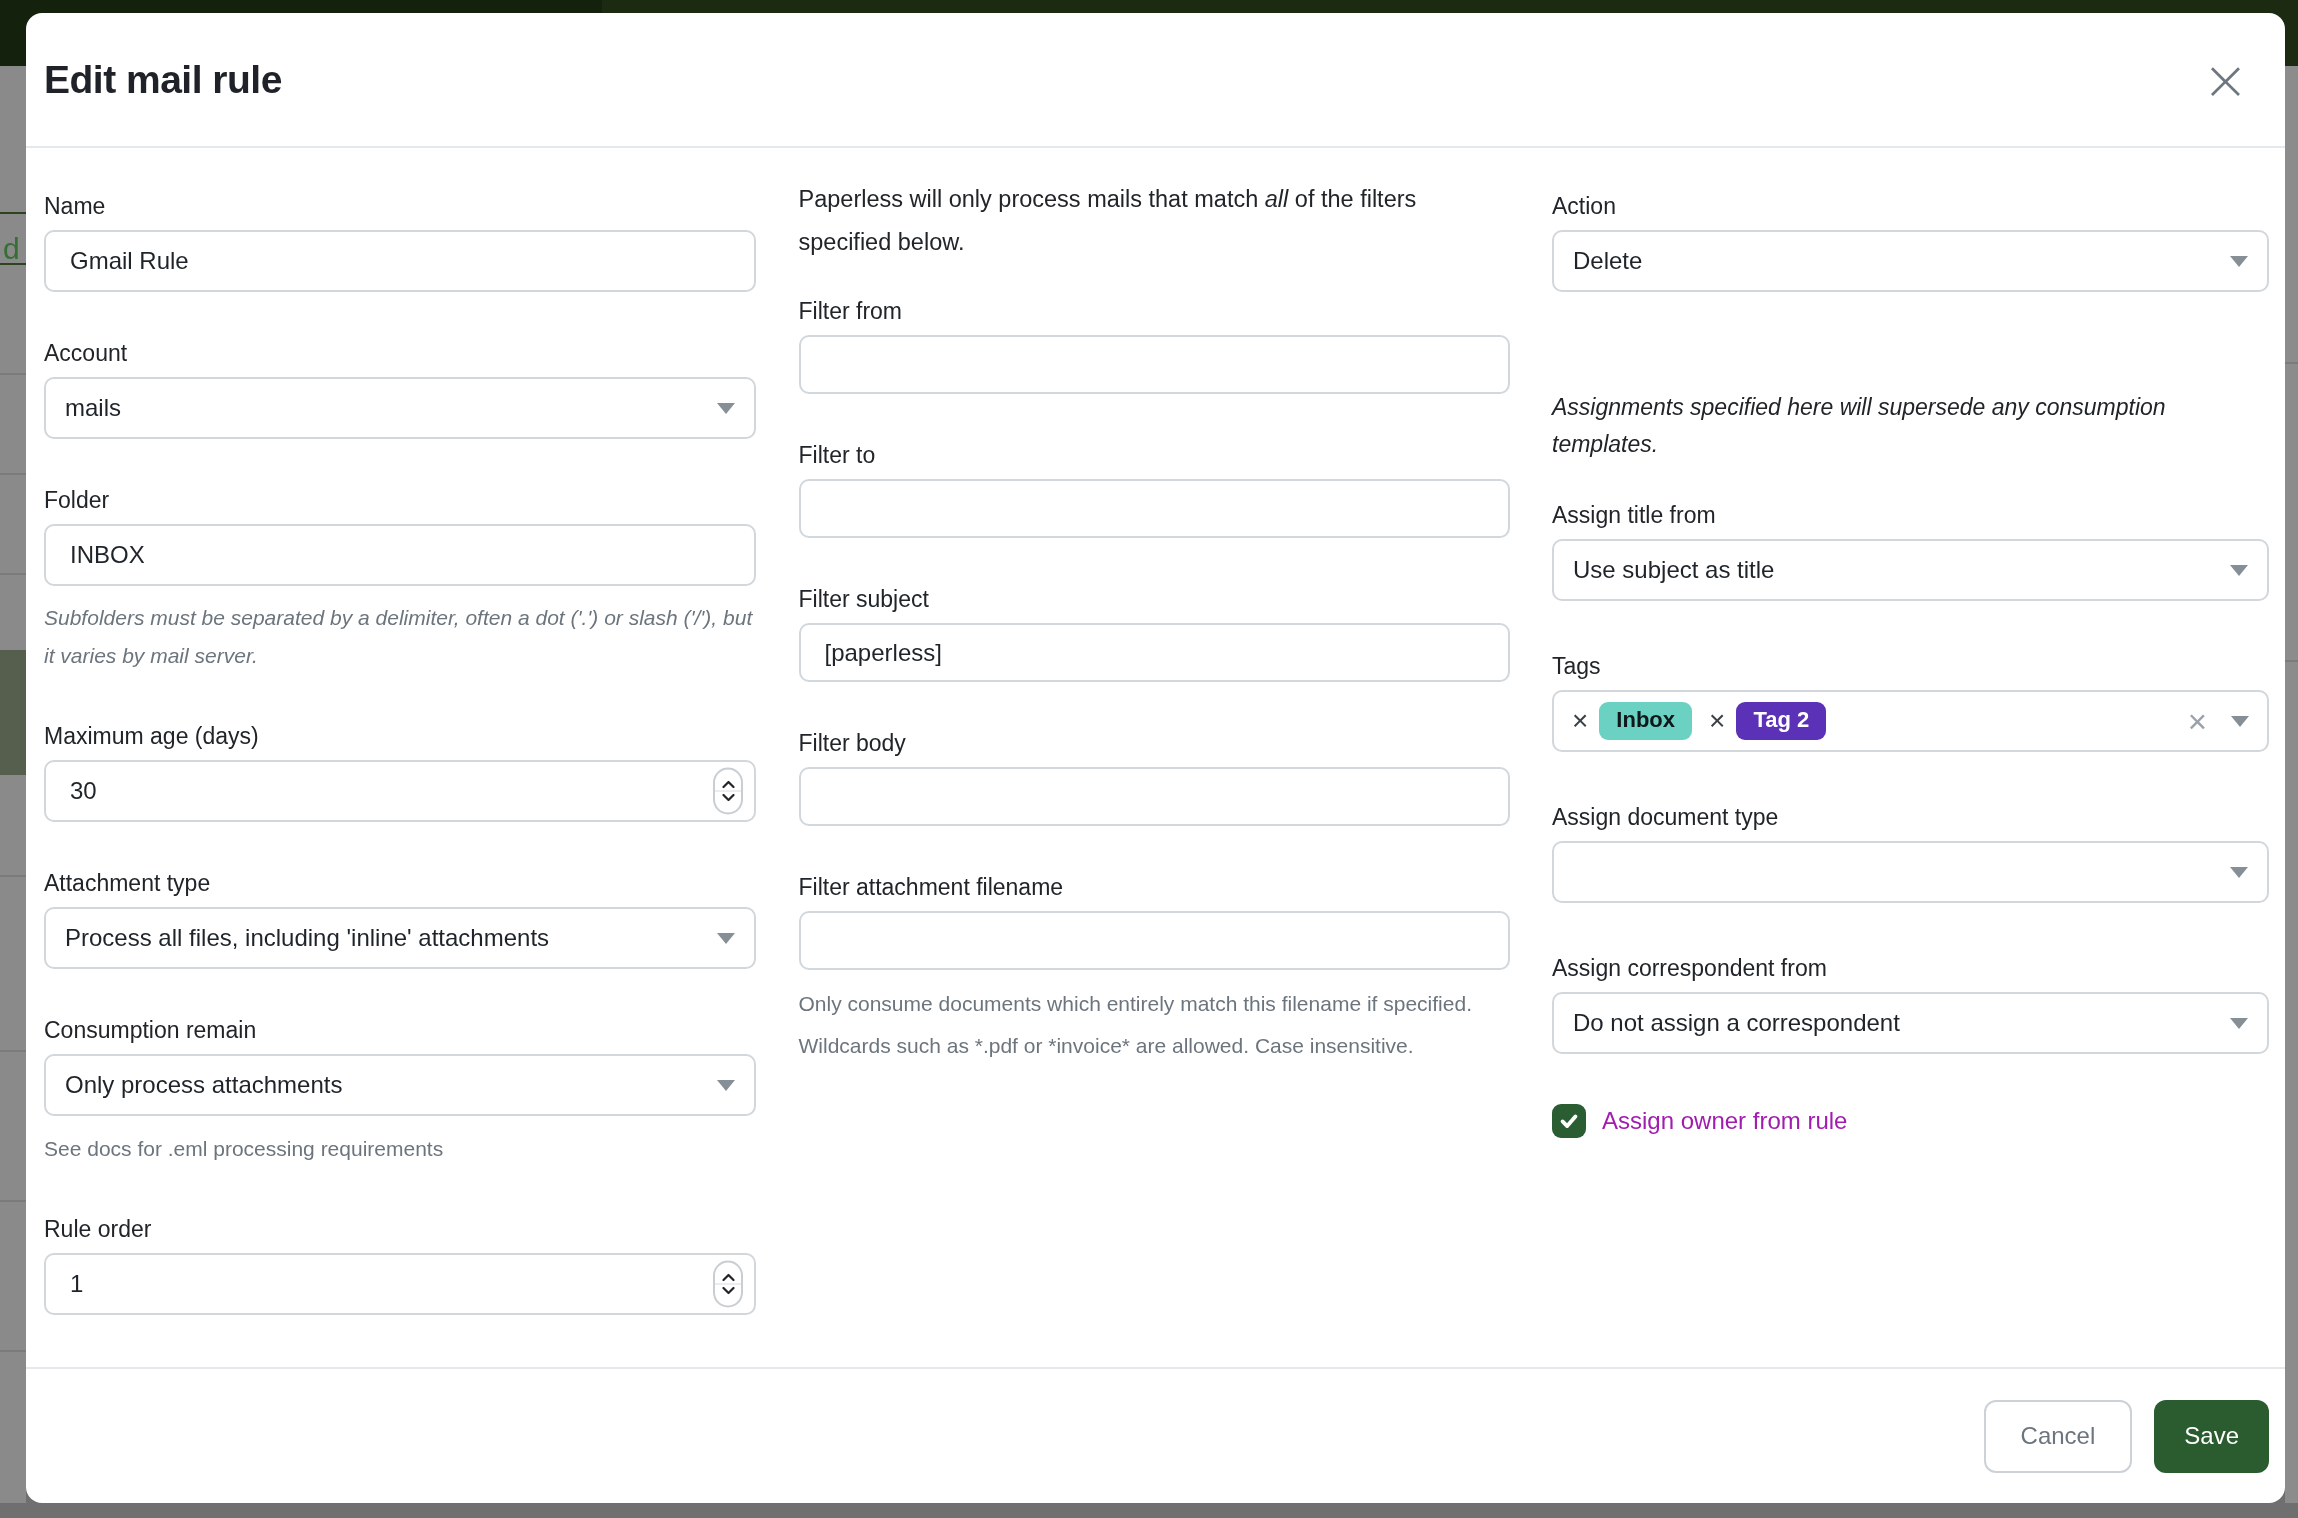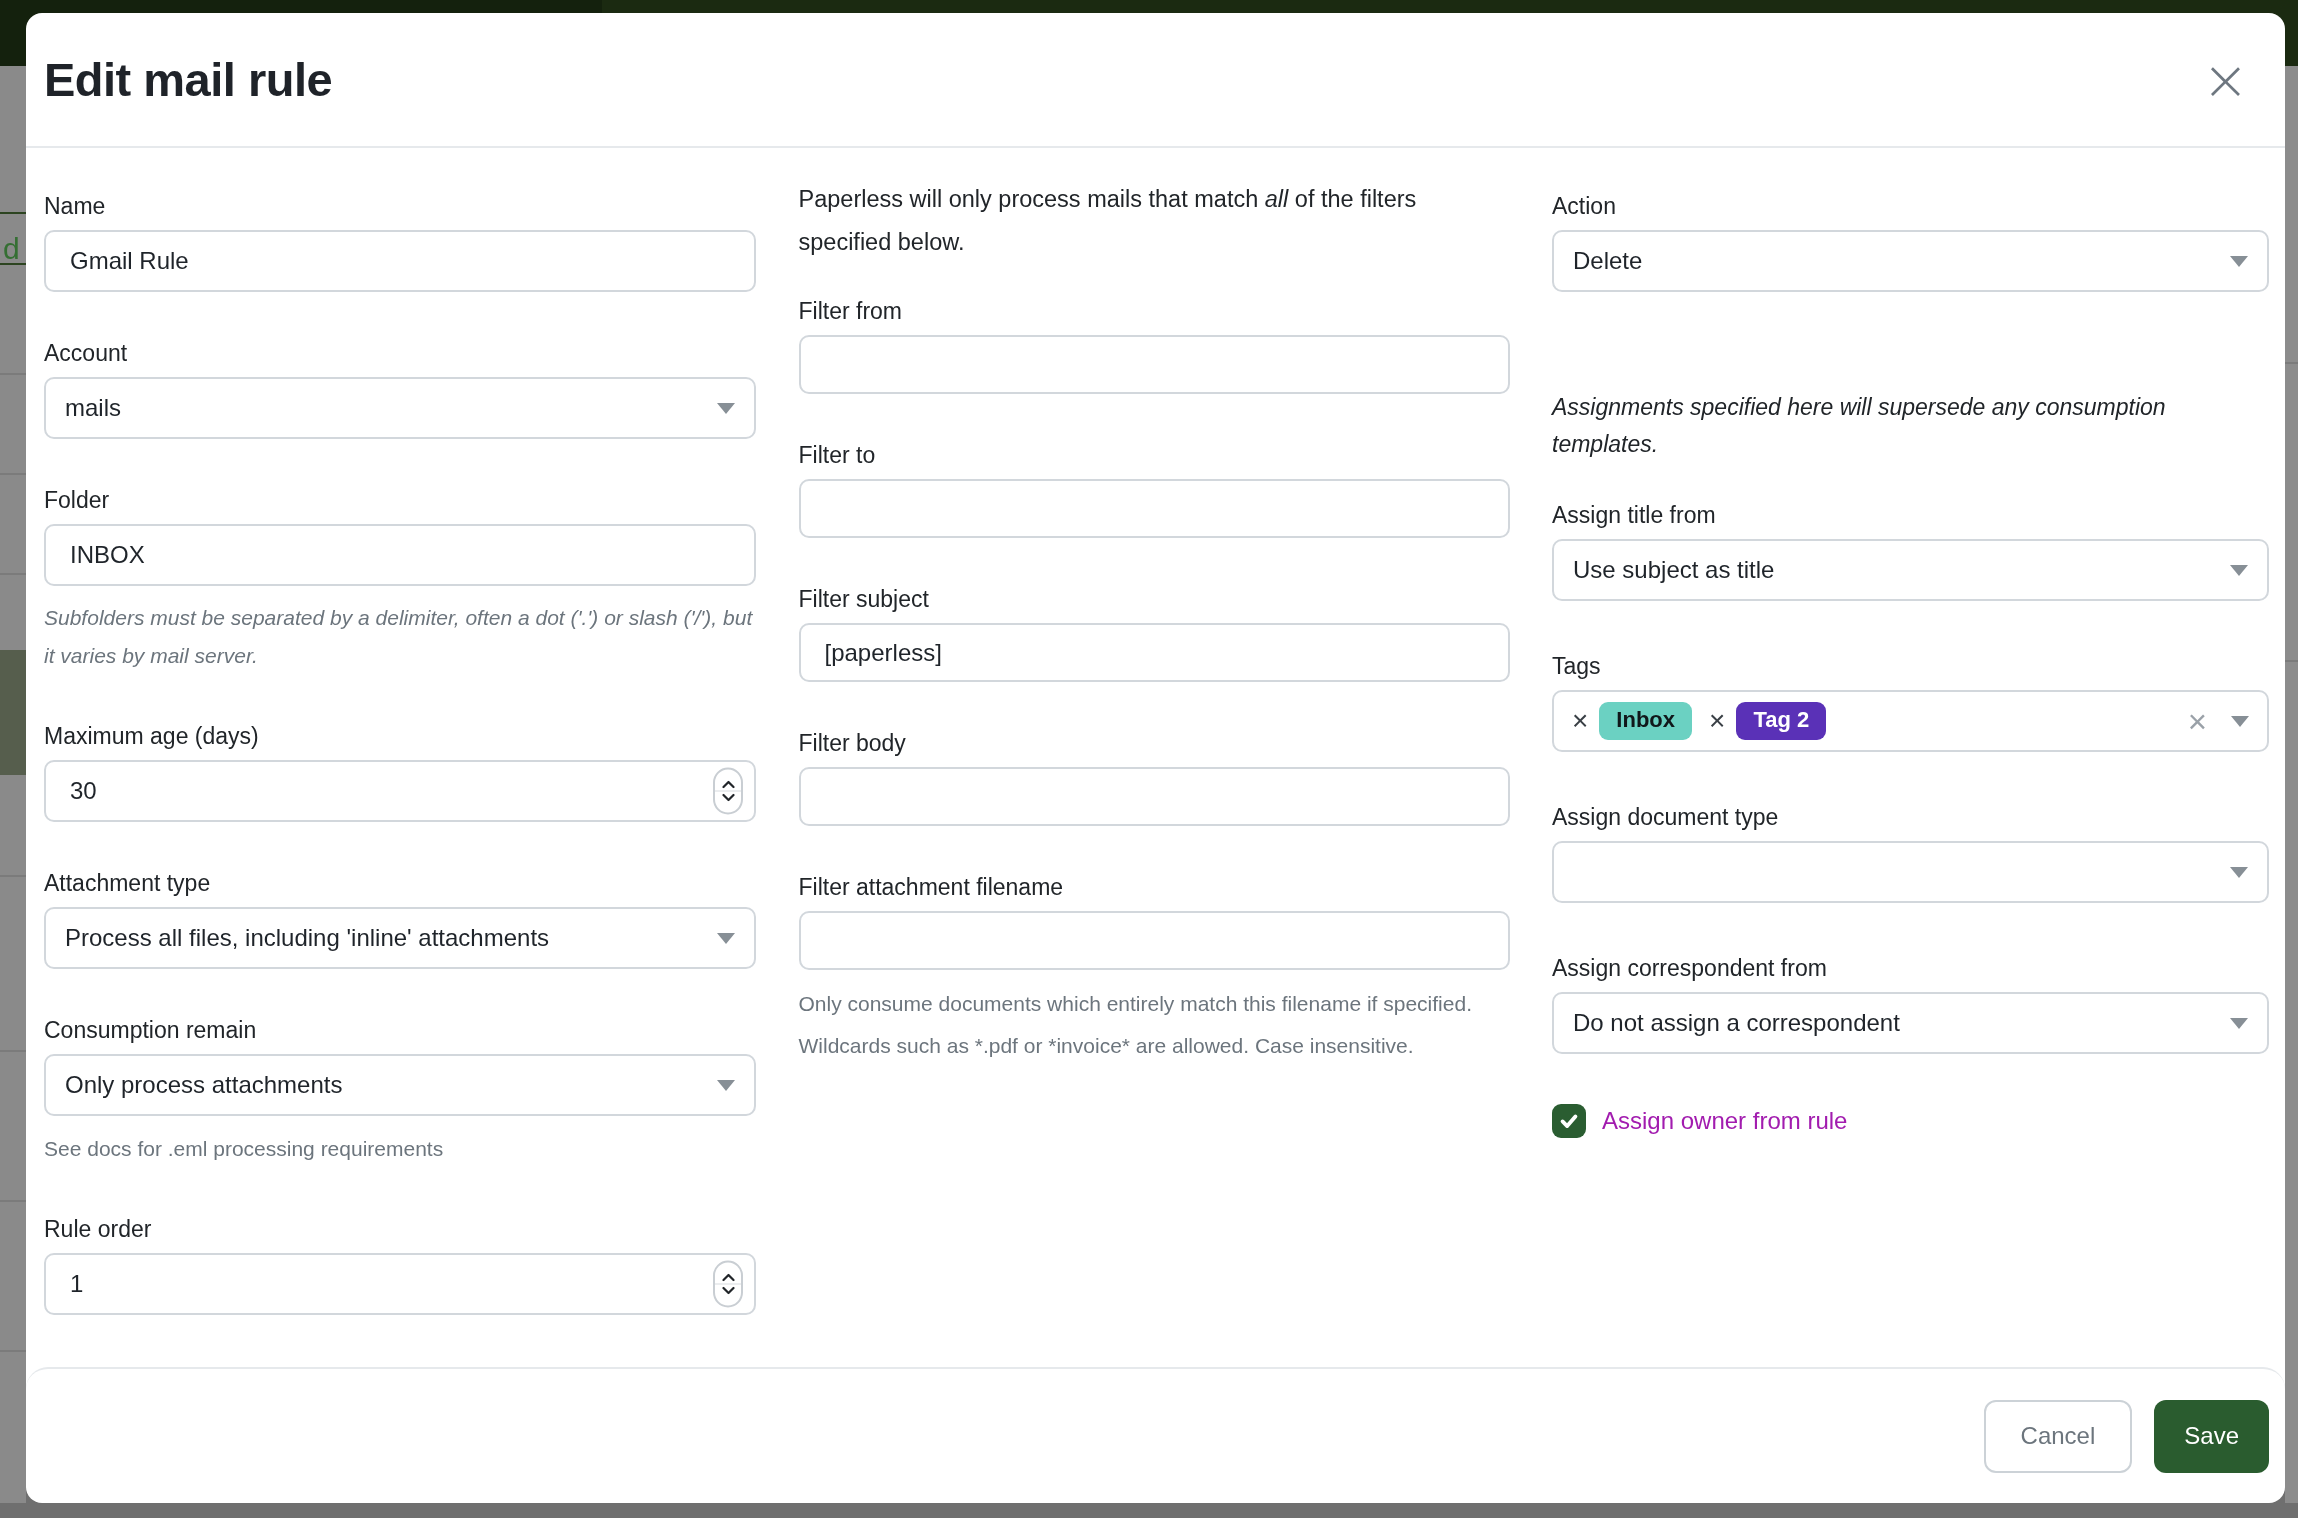--- a/index.html
+++ b/index.html
@@ -26,21 +26,21 @@
   
   .modal {
     position: absolute; left: 26px; top: 13px; width: 2259px; height: 1490px;
     background: #ffffff; border-radius: 16px;
     display: flex; flex-direction: column;
   }
   .modal-header {
     flex: 0 0 135px; display: flex; align-items: center; justify-content: space-between;
     padding: 0 30px 0 18px; border-bottom: 2px solid #e6e9ec;
   }
-  .modal-title { font-size: 47px; font-weight: 600; letter-spacing: -0.5px; color: #1f2329; }
+  .modal-title { font-size: 39px; font-weight: 600; letter-spacing: -0.5px; color: #1f2329; }
   .close-btn { background: none; border: none; cursor: pointer; padding: 0 6px; line-height: 1; }
   .close-x { font-size: 56px; font-weight: 300; color: #6e7780; font-family: "DejaVu Sans", sans-serif; }
 
   .modal-body {
     flex: 1 1 auto; display: flex; justify-content: space-between;
     padding: 30px 16px 0 18px; overflow: hidden;
   }
   .col { display: flex; flex-direction: column; }
   .col-left  { width: 712px; padding-top: 15px; }
   .col-mid   { width: 711px; }
@@ -106,21 +106,21 @@
   .check-row { display: flex; align-items: center; margin-top: 50px; }
   .checkbox {
     width: 34px; height: 34px; border-radius: 9px; background: #2a5d31;
     display: flex; align-items: center; justify-content: center; cursor: pointer; flex: 0 0 auto;
   }
   .check-label { font-size: 24px; color: #a21caf; margin-left: 16px; cursor: pointer; }
 
   
   .modal-footer {
     flex: 0 0 136px; border-top: 2px solid #e6e9ec; display: flex; align-items: center;
-    justify-content: flex-end; padding-right: 16px; gap: 22px; border-radius: 22px;
+    justify-content: flex-end; padding-right: 16px; gap: 22px;
   }
   .btn { font-family: "Liberation Sans", sans-serif; font-size: 24px; height: 73px; border-radius: 12px; cursor: pointer; }
   .btn-cancel { background: #fff; color: #6c757d; border: 2px solid #ccd2d7; padding: 0 35px; }
   .btn-save { background: #2a5c2f; color: #ffffff; border: none; padding: 0 30px; }
 </style>
 </head>
 <body>
 
 <div class="navbar"></div>
 <div class="navbar-brand-zone"></div>

